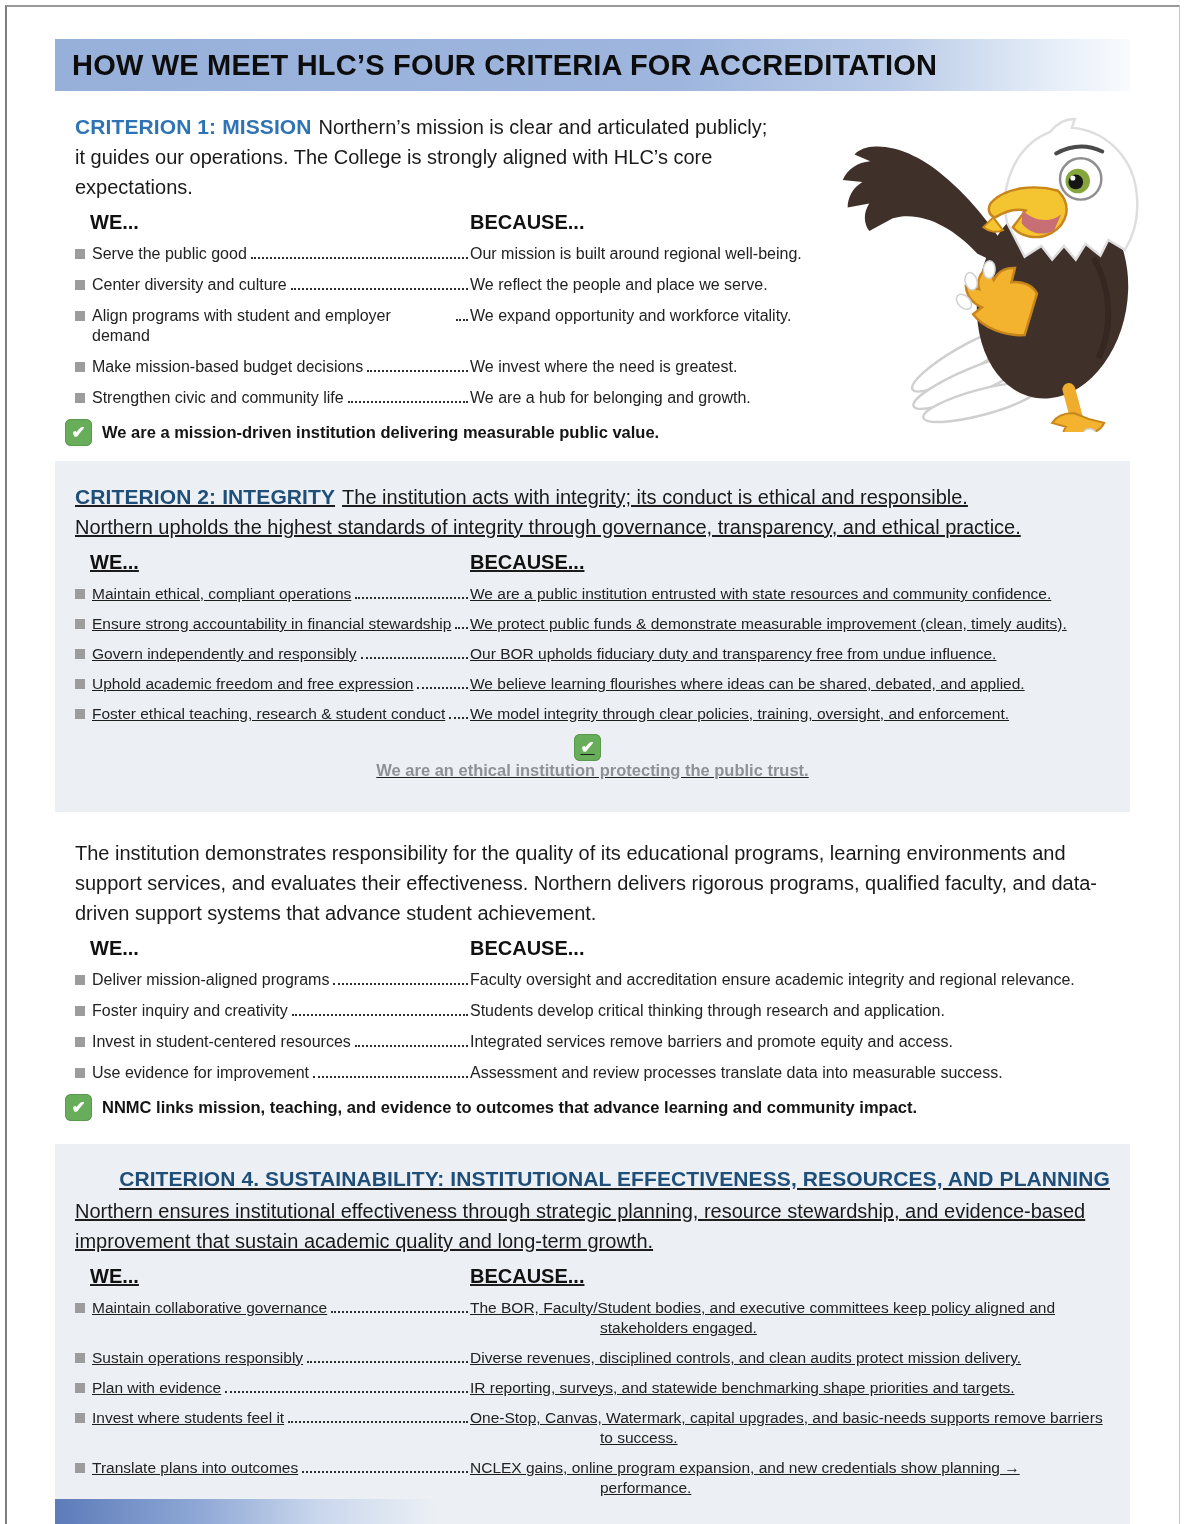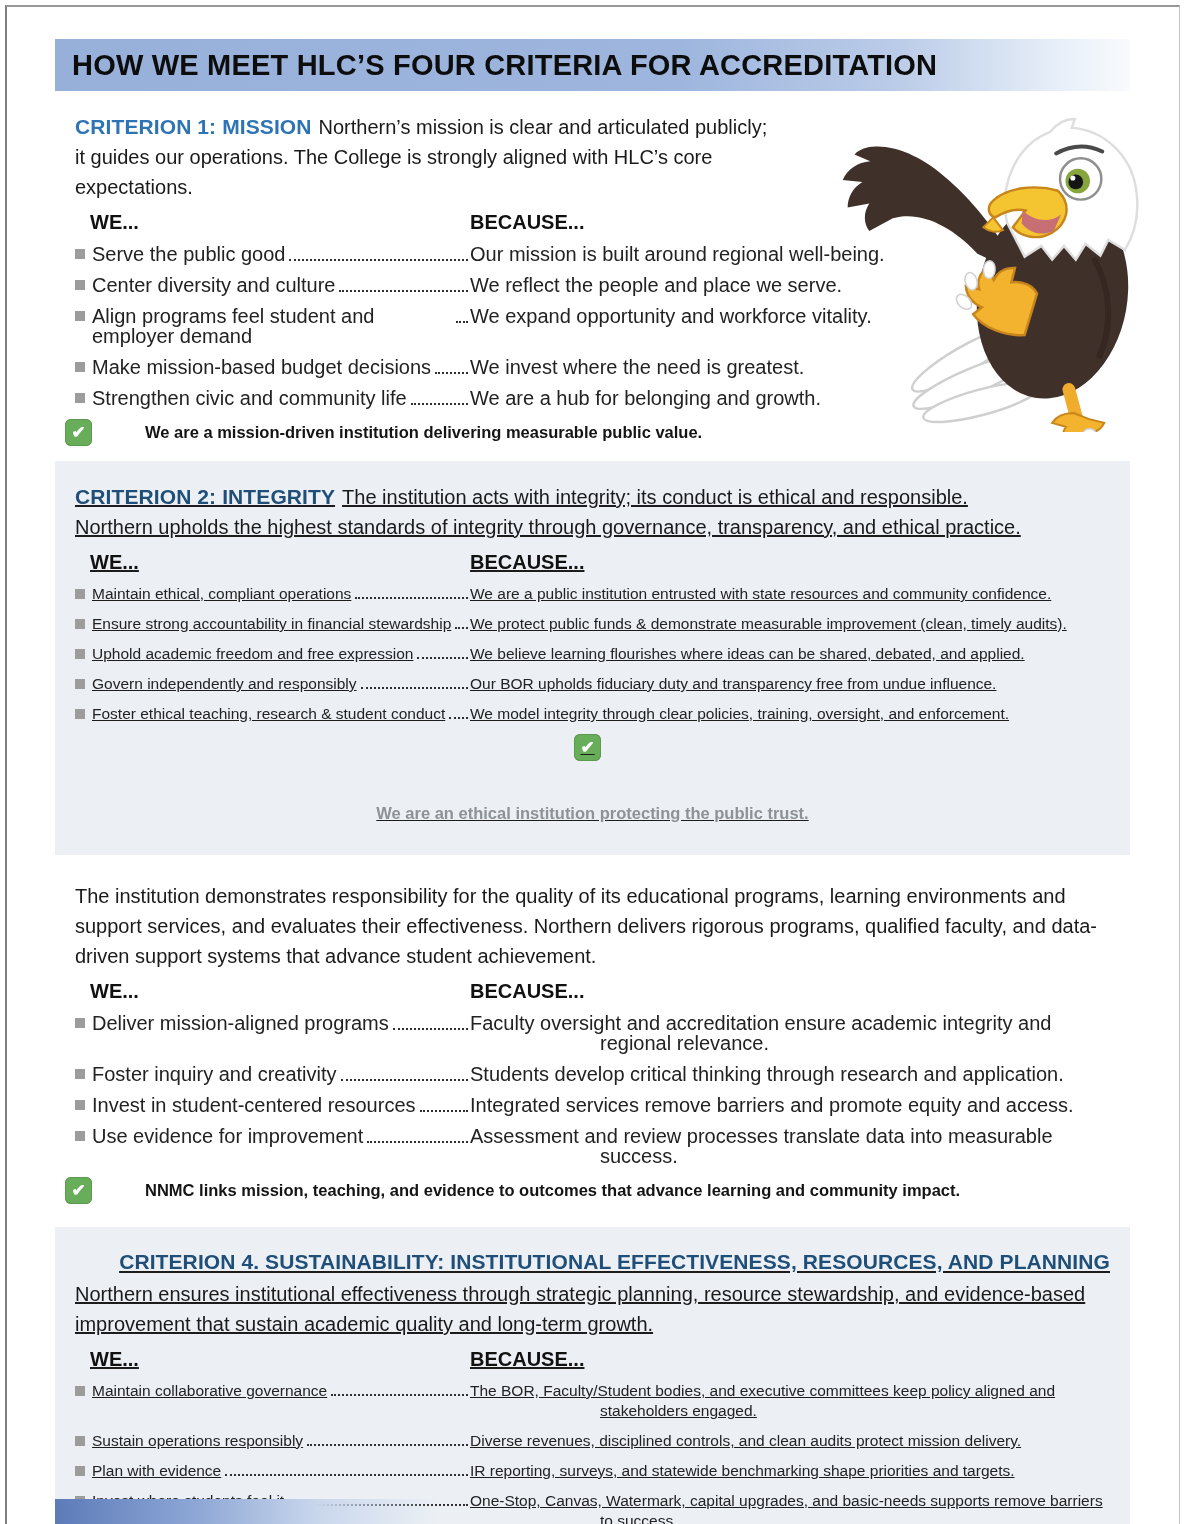--- a/index.html
+++ b/index.html
@@ -36,29 +36,29 @@
   .c1-intro{max-width:706px;}
   .crit-title{font-weight:700;font-size:21px;letter-spacing:.1px;margin-right:7px;text-align:right;}
   .t1{color:#2E74B5;}
   .t2,.t3,.t4{color:#1F4E79;}
   h2.crit-title{display:block;margin:0 0 4px 0;line-height:27px;}
 
   .cols-head{display:flex;font-size:20px;font-weight:700;color:#111;margin-top:9px;}
   .cols-head .we-col{flex:0 0 395px;padding-left:15px;box-sizing:border-box;}
 
   .items{margin-top:10px;}
-  .item{display:flex;font-size:20px;line-height:20px;margin-bottom:11px;color:#222;}
+  .item{display:flex;font-size:16px;line-height:20px;margin-bottom:11px;color:#222;}
   .boxed .item{font-size:15.5px;margin-bottom:10px;}
   .item .left{flex:0 0 395px;display:flex;align-items:baseline;box-sizing:border-box;}
   .bullet{width:10px;height:10px;background:#9c9c9c;flex:none;margin:0 7px 0 0;align-self:flex-start;margin-top:5px;}
   .we-text{flex:0 1 auto;}
   .dots{flex:1 0 12px;border-bottom:2.5px dotted #2f2f2f;margin:0 2px 3px 4px;min-width:12px;}
   .right{flex:1;padding-left:130px;text-indent:-130px;}
 
-  .takeaway{display:flex;align-items:center;margin:8px 0 6px -10px;gap:43px;}
+  .takeaway{display:flex;align-items:center;margin:8px 0 6px -10px;}
   .boxed .takeaway{margin-top:10px;margin-bottom:2px;flex-direction:column;}
   .check{
     width:27px;height:27px;border-radius:6px;background:#68AD5A;flex:none;
     display:flex;align-items:center;justify-content:center;
     box-shadow:0 0 0 1px #5a9a4e inset;
   }
   .check::after{content:"\2714";color:#ffffff;font-size:17px;font-weight:700;}
   .takeaway-text{margin-left:10px;font-size:16.5px;font-weight:700;color:#141414;}
   .takeaway-gray .takeaway-text{color:#8d9296;}
 
@@ -147,21 +147,21 @@
         <div class="left">
             <span class="bullet"></span>
             <span class="we-text">Center diversity and culture</span>
             <span class="dots"></span>
           </div>
         <div class="right">We reflect the people and place we serve.</div>
       </div>
       <div class="item">
         <div class="left">
             <span class="bullet"></span>
-            <span class="we-text">Align programs feel student and employer demand</span>
+            <span class="we-text">Align programs with student and employer demand</span>
             <span class="dots"></span>
           </div>
         <div class="right">We expand opportunity and workforce vitality.</div>
       </div>
       <div class="item">
         <div class="left">
             <span class="bullet"></span>
             <span class="we-text">Make mission-based budget decisions</span>
             <span class="dots"></span>
           </div>
@@ -204,32 +204,32 @@
         <div class="left">
             <span class="bullet"></span>
             <span class="we-text">Ensure strong accountability in financial stewardship</span>
             <span class="dots"></span>
           </div>
         <div class="right">We protect public funds &amp; demonstrate measurable improvement (clean, timely audits).</div>
       </div>
       <div class="item">
         <div class="left">
             <span class="bullet"></span>
+            <span class="we-text">Govern independently and responsibly</span>
+            <span class="dots"></span>
+          </div>
+        <div class="right">Our BOR upholds fiduciary duty and transparency free from undue influence.</div>
+      </div>
+      <div class="item">
+        <div class="left">
+            <span class="bullet"></span>
             <span class="we-text">Uphold academic freedom and free expression</span>
             <span class="dots"></span>
           </div>
         <div class="right">We believe learning flourishes where ideas can be shared, debated, and applied.</div>
-      </div>
-      <div class="item">
-        <div class="left">
-            <span class="bullet"></span>
-            <span class="we-text">Govern independently and responsibly</span>
-            <span class="dots"></span>
-          </div>
-        <div class="right">Our BOR upholds fiduciary duty and transparency free from undue influence.</div>
       </div>
       <div class="item">
         <div class="left">
             <span class="bullet"></span>
             <span class="we-text">Foster ethical teaching, research &amp; student conduct</span>
             <span class="dots"></span>
           </div>
         <div class="right">We model integrity through clear policies, training, oversight, and enforcement.</div>
       </div>
     </div>

